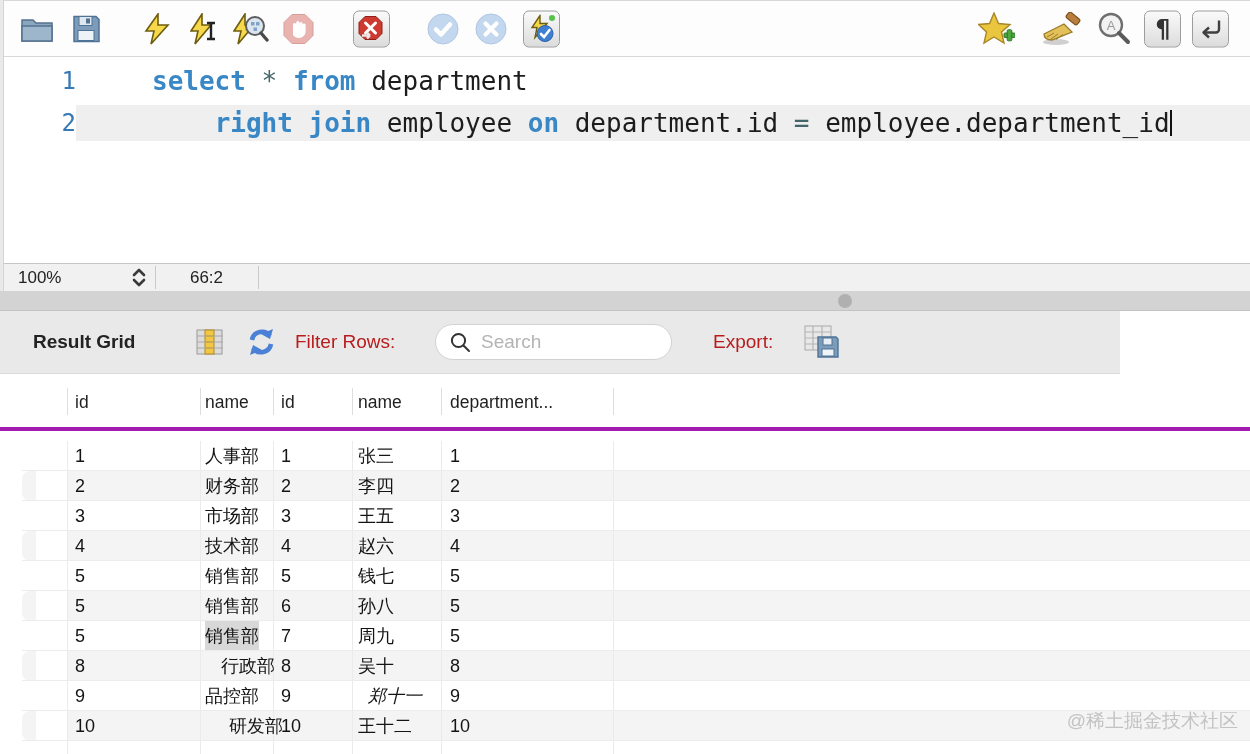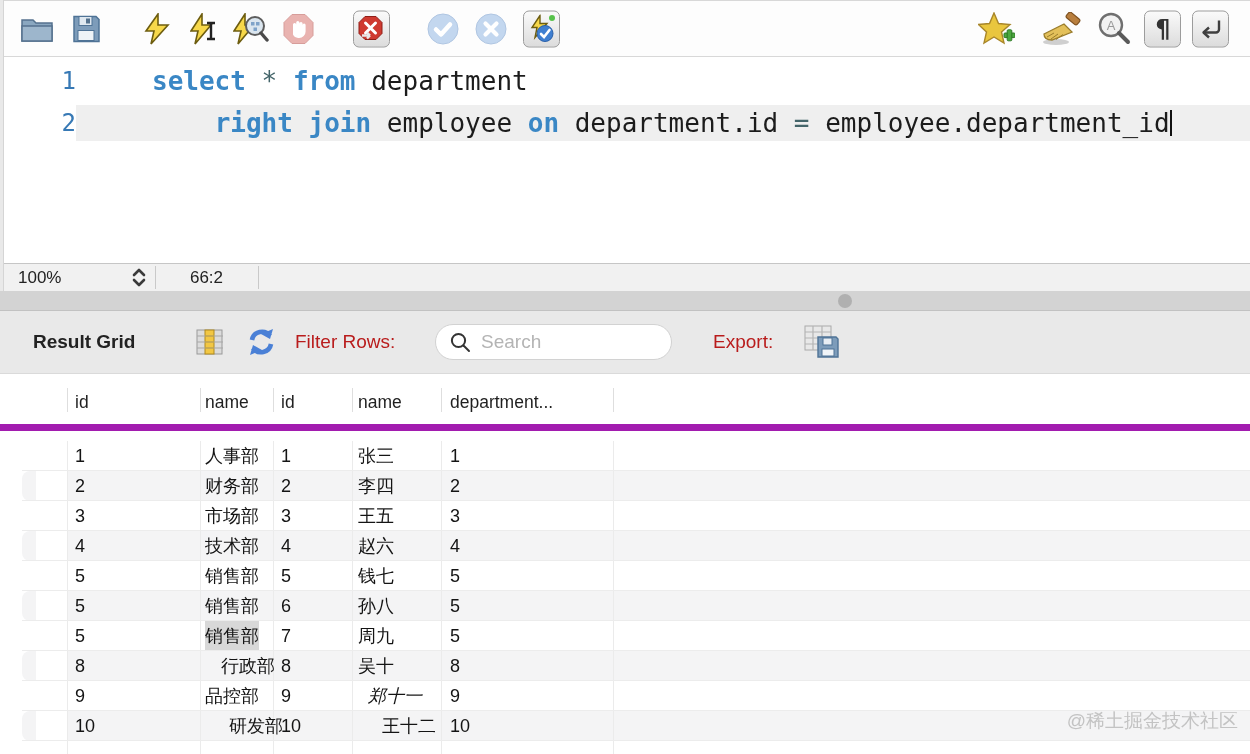--- a/index.html
+++ b/index.html
@@ -43,32 +43,32 @@
   .sb-pos{position:absolute;left:155px;width:103px;text-align:center;top:0;line-height:27px;}
   .sb-stepper{position:absolute;left:130px;top:3px;cursor:pointer;}
 
   
   .splitter{position:absolute;left:0;top:291px;width:1250px;height:20px;background:#d3d3d3;
             border-bottom:1px solid #c2c2c2;box-sizing:border-box;cursor:row-resize;}
   .splitter .dot{position:absolute;left:838px;top:3px;width:14px;height:14px;border-radius:50%;
                  background:#b0b0b0;}
 
   
-  .rg-toolbar{position:absolute;left:0;top:311px;width:1250px;height:63px;background:#e9e9e9;
+  .rg-toolbar{position:absolute;left:0;top:311px;width:1120px;height:63px;background:#e9e9e9;
               border-bottom:1px solid #dadada;box-sizing:border-box;}
   .rg-title{position:absolute;left:33px;top:0;line-height:62px;font-size:19px;font-weight:bold;color:#222;}
   .rg-label{position:absolute;top:0;line-height:62px;font-size:19px;color:#b91c1c;}
   .searchbox{position:absolute;left:435px;top:13px;width:237px;height:36px;background:#fff;
              border:1px solid #d2d2d2;border-radius:18px;box-sizing:border-box;
              display:flex;align-items:center;cursor:text;}
   .searchbox .ph{color:#b4b4b4;font-size:19px;margin-left:10px;}
 
   
   .grid-header{position:absolute;left:0;top:374px;width:1250px;height:57px;background:#fff;
-               border-bottom:7px solid #a21caf;box-sizing:border-box;}
+               border-bottom:4px solid #a21caf;box-sizing:border-box;}
   .grid-header .h{position:absolute;top:0;line-height:56px;font-size:17.5px;color:#1f1f1f;}
   .grid-header .hv{position:absolute;top:14px;bottom:12px;width:1px;background:#dedede;}
   .rows-area{position:absolute;left:0;top:441px;width:1250px;height:313px;background:#fff;}
   .vline{position:absolute;top:0;bottom:0;width:1px;background:#ebebeb;z-index:3;}
   .trow{position:absolute;left:0;width:1250px;height:30px;}
   .trow .stripe{position:absolute;left:22px;right:0;top:0;bottom:0;background:#f4f4f5;
                 border-radius:8px 0 0 8px;}
   .trow .rowhead{position:absolute;left:36px;width:31px;top:0;bottom:0;background:#fff;z-index:2;}
   .trow .cell{position:absolute;top:0;line-height:30px;font-size:18px;color:#141414;z-index:4;white-space:nowrap;}
   .trow .border{position:absolute;left:22px;right:0;bottom:0;height:1px;background:#ececec;z-index:5;}
@@ -371,20 +371,20 @@
         <span class="cell" style="left: 368px; font-style: italic;">郑十一</span>
         <span class="cell" style="left: 450px;">9</span>
         <div class="border"></div>
       </div>
       <div class="trow" style="top: 270px;">
         <div class="stripe"></div>
         <div class="rowhead"></div>
         <span class="cell" style="left: 75px;">10</span>
         <span class="cell" style="left: 205px; margin-left: 24px;">研发部</span>
         <span class="cell" style="left: 281px;">10</span>
-        <span class="cell" style="left: 358px; margin-left: 24px;">王十二</span>
+        <span class="cell" style="left: 358px;">王十二</span>
         <span class="cell" style="left: 450px;">10</span>
         <div class="border"></div>
       </div>
     </div>
 
   <div class="watermark">@稀土掘金技术社区</div>
 </div>
 
 </body></html>

